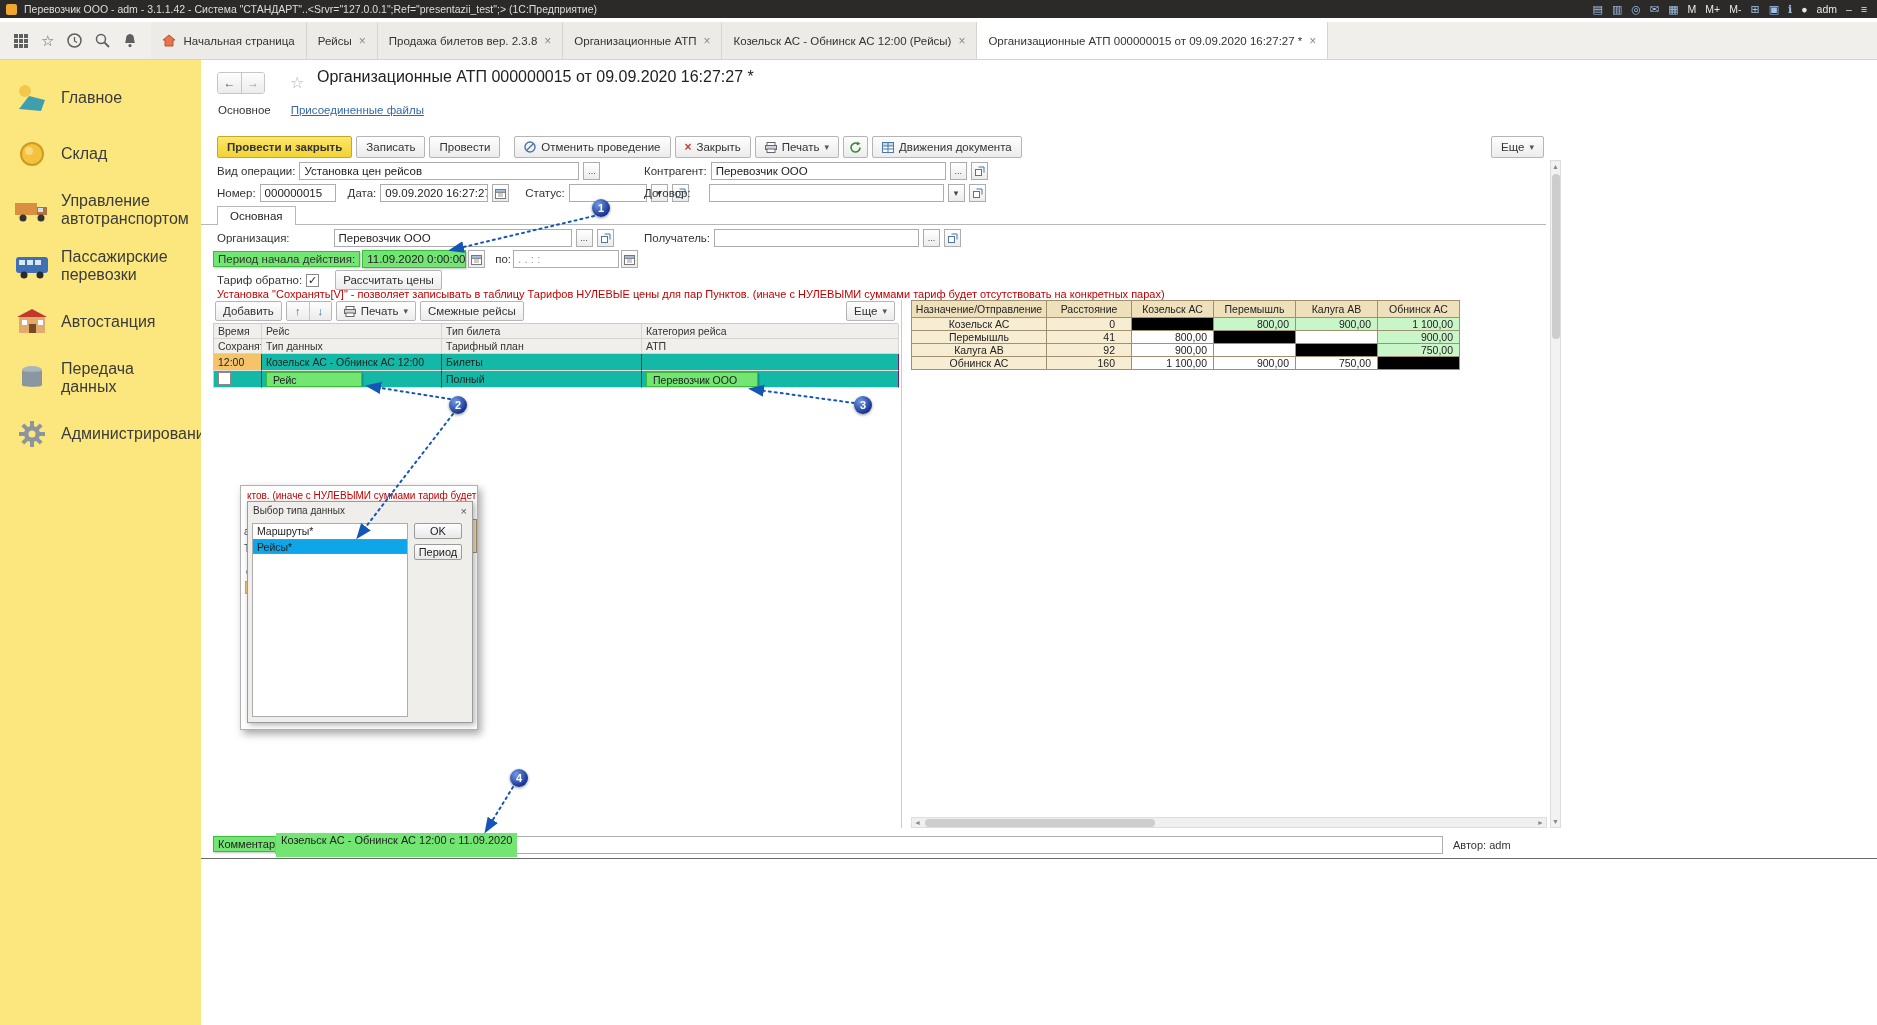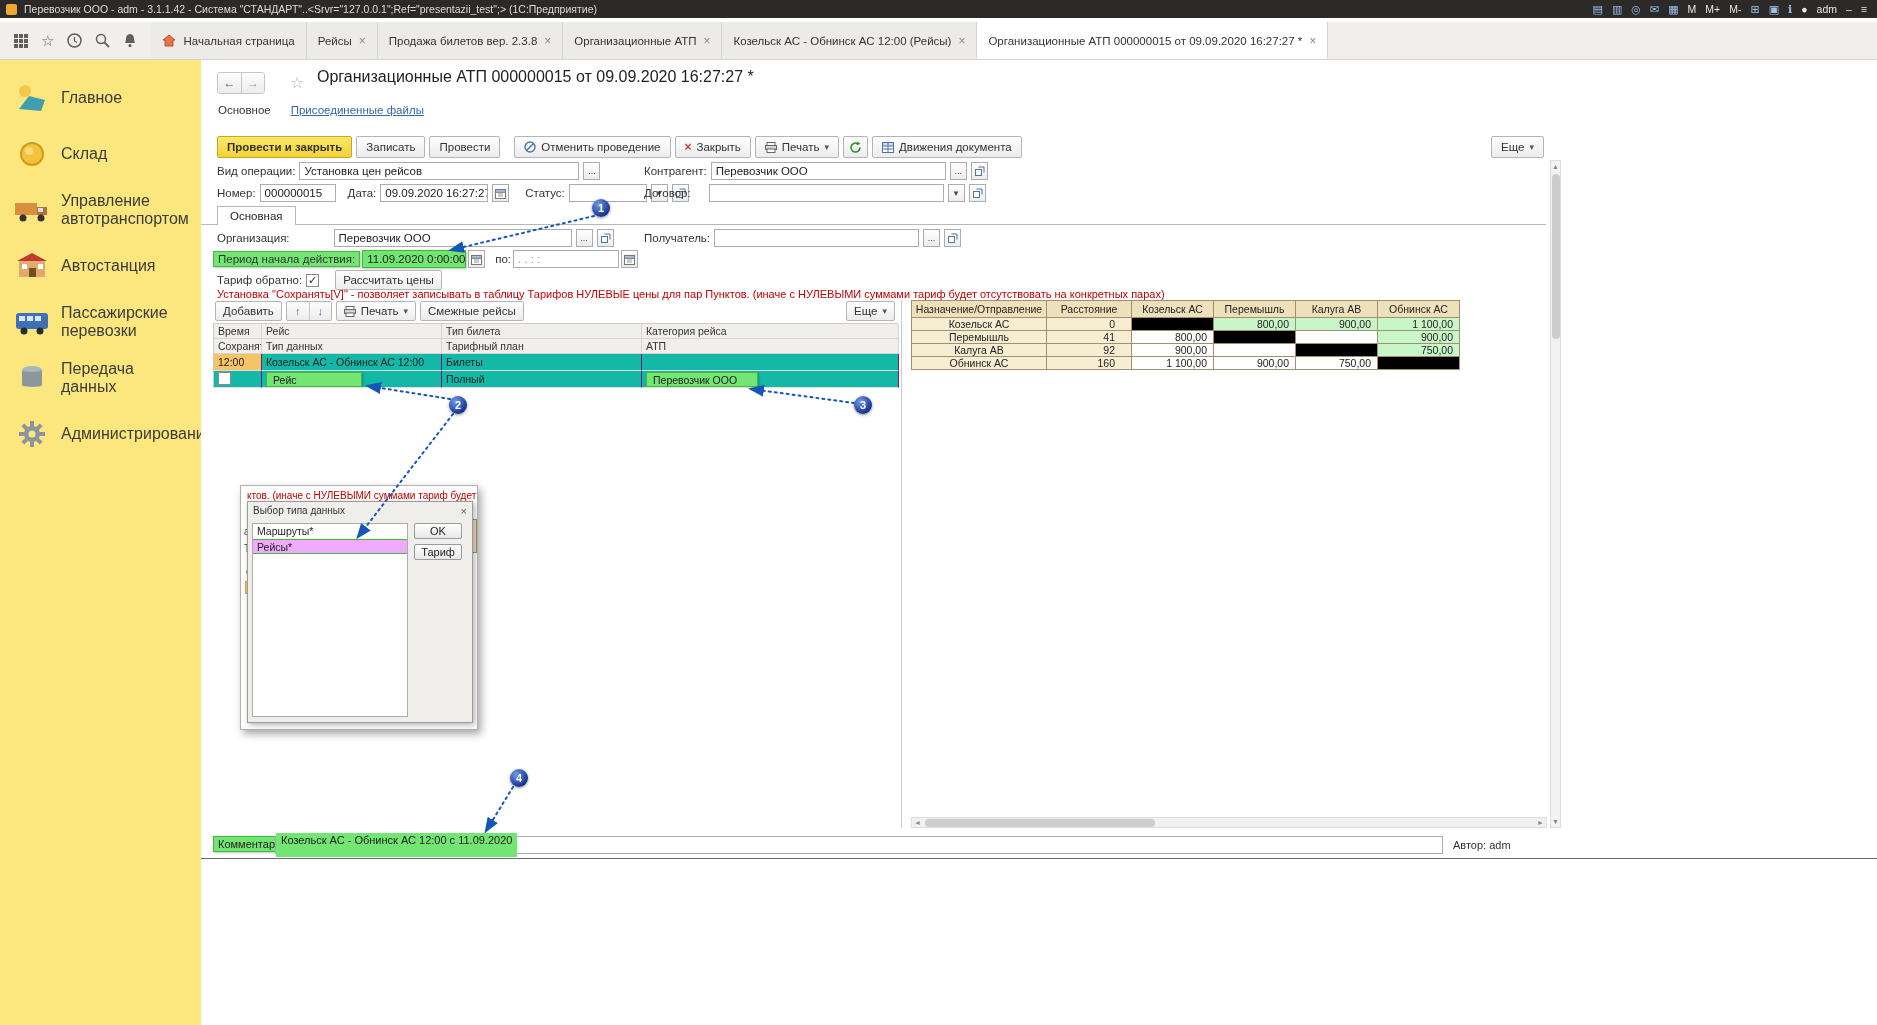--- a/index.html
+++ b/index.html
@@ -110,21 +110,21 @@
   .inset{position:absolute;left:39px;top:425px;width:238px;height:245px;background:#fff;border:1px solid #b0b0b0;box-shadow:3px 4px 8px rgba(0,0,0,.35);z-index:18;overflow:hidden}
   .inset-warn{position:absolute;left:6px;top:4px;width:230px;color:#c00000;font-size:10px;white-space:nowrap;overflow:hidden}
   .frag{position:absolute;font-size:10px;color:#444}
   .chip{position:absolute;left:4px;top:95px;width:10px;height:13px;background:#f6c96e;border:1px solid #d8a84a}
   .sliver{position:absolute;right:0;top:33px;width:9px;height:34px;background:#efe0bc;border:1px solid #a09070}
   .dlg{position:absolute;left:6px;top:15px;width:226px;height:222px;background:#f0eeeb;border:1px solid #9b9b9b;box-shadow:2px 2px 6px rgba(0,0,0,.3)}
   .dlg-title{height:17px;display:flex;align-items:center;padding:0 5px;font-size:10px;color:#333}
   .dlg-x{margin-left:auto;color:#555;font-size:11px}
   .dlg-list{position:absolute;left:4px;top:21px;width:156px;height:194px;background:#fff;border:1px solid #acacac;font-size:10.5px}
   .dlg-item{height:15px;line-height:14px;padding:0 4px;white-space:nowrap}
-  .dlg-item.sel{background:#f0abfc;border-top:1px solid #3dbb3d;border-bottom:1px solid #3dbb3d}
+  .dlg-item.sel{background:#0ea5e9;border-top:1px solid #3dbb3d;border-bottom:1px solid #3dbb3d}
   .dlg-btn{position:absolute;left:166px;width:48px;height:16px;font-size:11px;display:flex;align-items:center;justify-content:center;background:linear-gradient(#fdfdfd,#e8e8e8);border:1px solid #9b9b9b;border-radius:2px}
 
   
   .co{position:absolute;width:18px;height:18px;border-radius:50%;z-index:26;
     background:radial-gradient(circle at 35% 30%, #6f9ae8, #16318f 72%);
     color:#fff;font-size:11px;font-weight:bold;display:flex;align-items:center;justify-content:center;box-shadow:0 1px 3px rgba(0,0,0,.45)}
   .cl-svg{position:absolute;left:0;top:0;width:1676px;height:965px;z-index:24;pointer-events:none}
   .cl{stroke:#1456b8;stroke-width:2;stroke-dasharray:2 4;stroke-linecap:round;fill:none}
 </style>
 </head>
@@ -237,42 +237,42 @@
             <rect x="23" y="12" width="10" height="8" fill="#b5703a"></rect>
             <rect x="24" y="13" width="5" height="4" fill="#cfe3ef"></rect>
             <circle cx="9" cy="23" r="3.5" fill="#333"></circle>
             <circle cx="27" cy="23" r="3.5" fill="#333"></circle>
           </svg>
         </span>
       <span>Управление автотранспортом</span>
     </div>
     <div class="side-item">
       <span class="side-ico">
-          <svg width="34" height="30">
-            <rect x="4" y="10" width="26" height="16" fill="#e2aa6b"></rect>
-            <path d="M2 10 L17 2 L32 10 Z" fill="#c0392b"></path>
-            <rect x="14" y="17" width="7" height="9" fill="#7a4a23"></rect>
-            <rect x="7" y="13" width="5" height="5" fill="#fff"></rect>
-            <rect x="23" y="13" width="5" height="5" fill="#fff"></rect>
-          </svg>
-        </span>
-      <span>Автостанция</span>
-    </div>
-    <div class="side-item">
-      <span class="side-ico">
           <svg width="36" height="30">
             <rect x="2" y="6" width="32" height="16" rx="3" fill="#3f6fb5"></rect>
             <rect x="5" y="9" width="6" height="5" fill="#d8e8f5"></rect>
             <rect x="13" y="9" width="6" height="5" fill="#d8e8f5"></rect>
             <rect x="21" y="9" width="6" height="5" fill="#d8e8f5"></rect>
             <circle cx="10" cy="24" r="3.5" fill="#2b2b2b"></circle>
             <circle cx="26" cy="24" r="3.5" fill="#2b2b2b"></circle>
           </svg>
         </span>
       <span>Пассажирские перевозки</span>
+    </div>
+    <div class="side-item">
+      <span class="side-ico">
+          <svg width="34" height="30">
+            <rect x="4" y="10" width="26" height="16" fill="#e2aa6b"></rect>
+            <path d="M2 10 L17 2 L32 10 Z" fill="#c0392b"></path>
+            <rect x="14" y="17" width="7" height="9" fill="#7a4a23"></rect>
+            <rect x="7" y="13" width="5" height="5" fill="#fff"></rect>
+            <rect x="23" y="13" width="5" height="5" fill="#fff"></rect>
+          </svg>
+        </span>
+      <span>Автостанция</span>
     </div>
     <div class="side-item">
       <span class="side-ico">
           <svg width="30" height="30">
             <ellipse cx="15" cy="7" rx="10" ry="4" fill="#aab4bd"></ellipse>
             <path d="M5 7 V22 C5 24.5 25 24.5 25 22 V7 C25 9.5 5 9.5 5 7 Z" fill="#8a97a1"></path>
           </svg>
         </span>
       <span>Передача данных</span>
     </div>
@@ -593,21 +593,21 @@
       <div class="dlg">
         <div class="dlg-title">
           <span>Выбор типа данных</span>
           <span class="dlg-x">×</span>
         </div>
         <div class="dlg-list">
           <div class="dlg-item">Маршруты*</div>
           <div class="dlg-item sel">Рейсы*</div>
         </div>
         <div class="dlg-btn" style="top:21px">OK</div>
-        <div class="dlg-btn" style="top:42px">Тариф</div>
+        <div class="dlg-btn" style="top:42px">Период</div>
       </div>
     </div>
 
     <svg class="cl-svg">
       <defs>
         <marker id="ah" markerWidth="9" markerHeight="8" refX="6.5" refY="3" orient="auto">
           <path d="M0,0 L8,3 L0,6 z" fill="#1456b8"></path>
         </marker>
       </defs>
       <line class="cl" x1="393" y1="156" x2="250" y2="190" marker-end="url(#ah)"></line>

